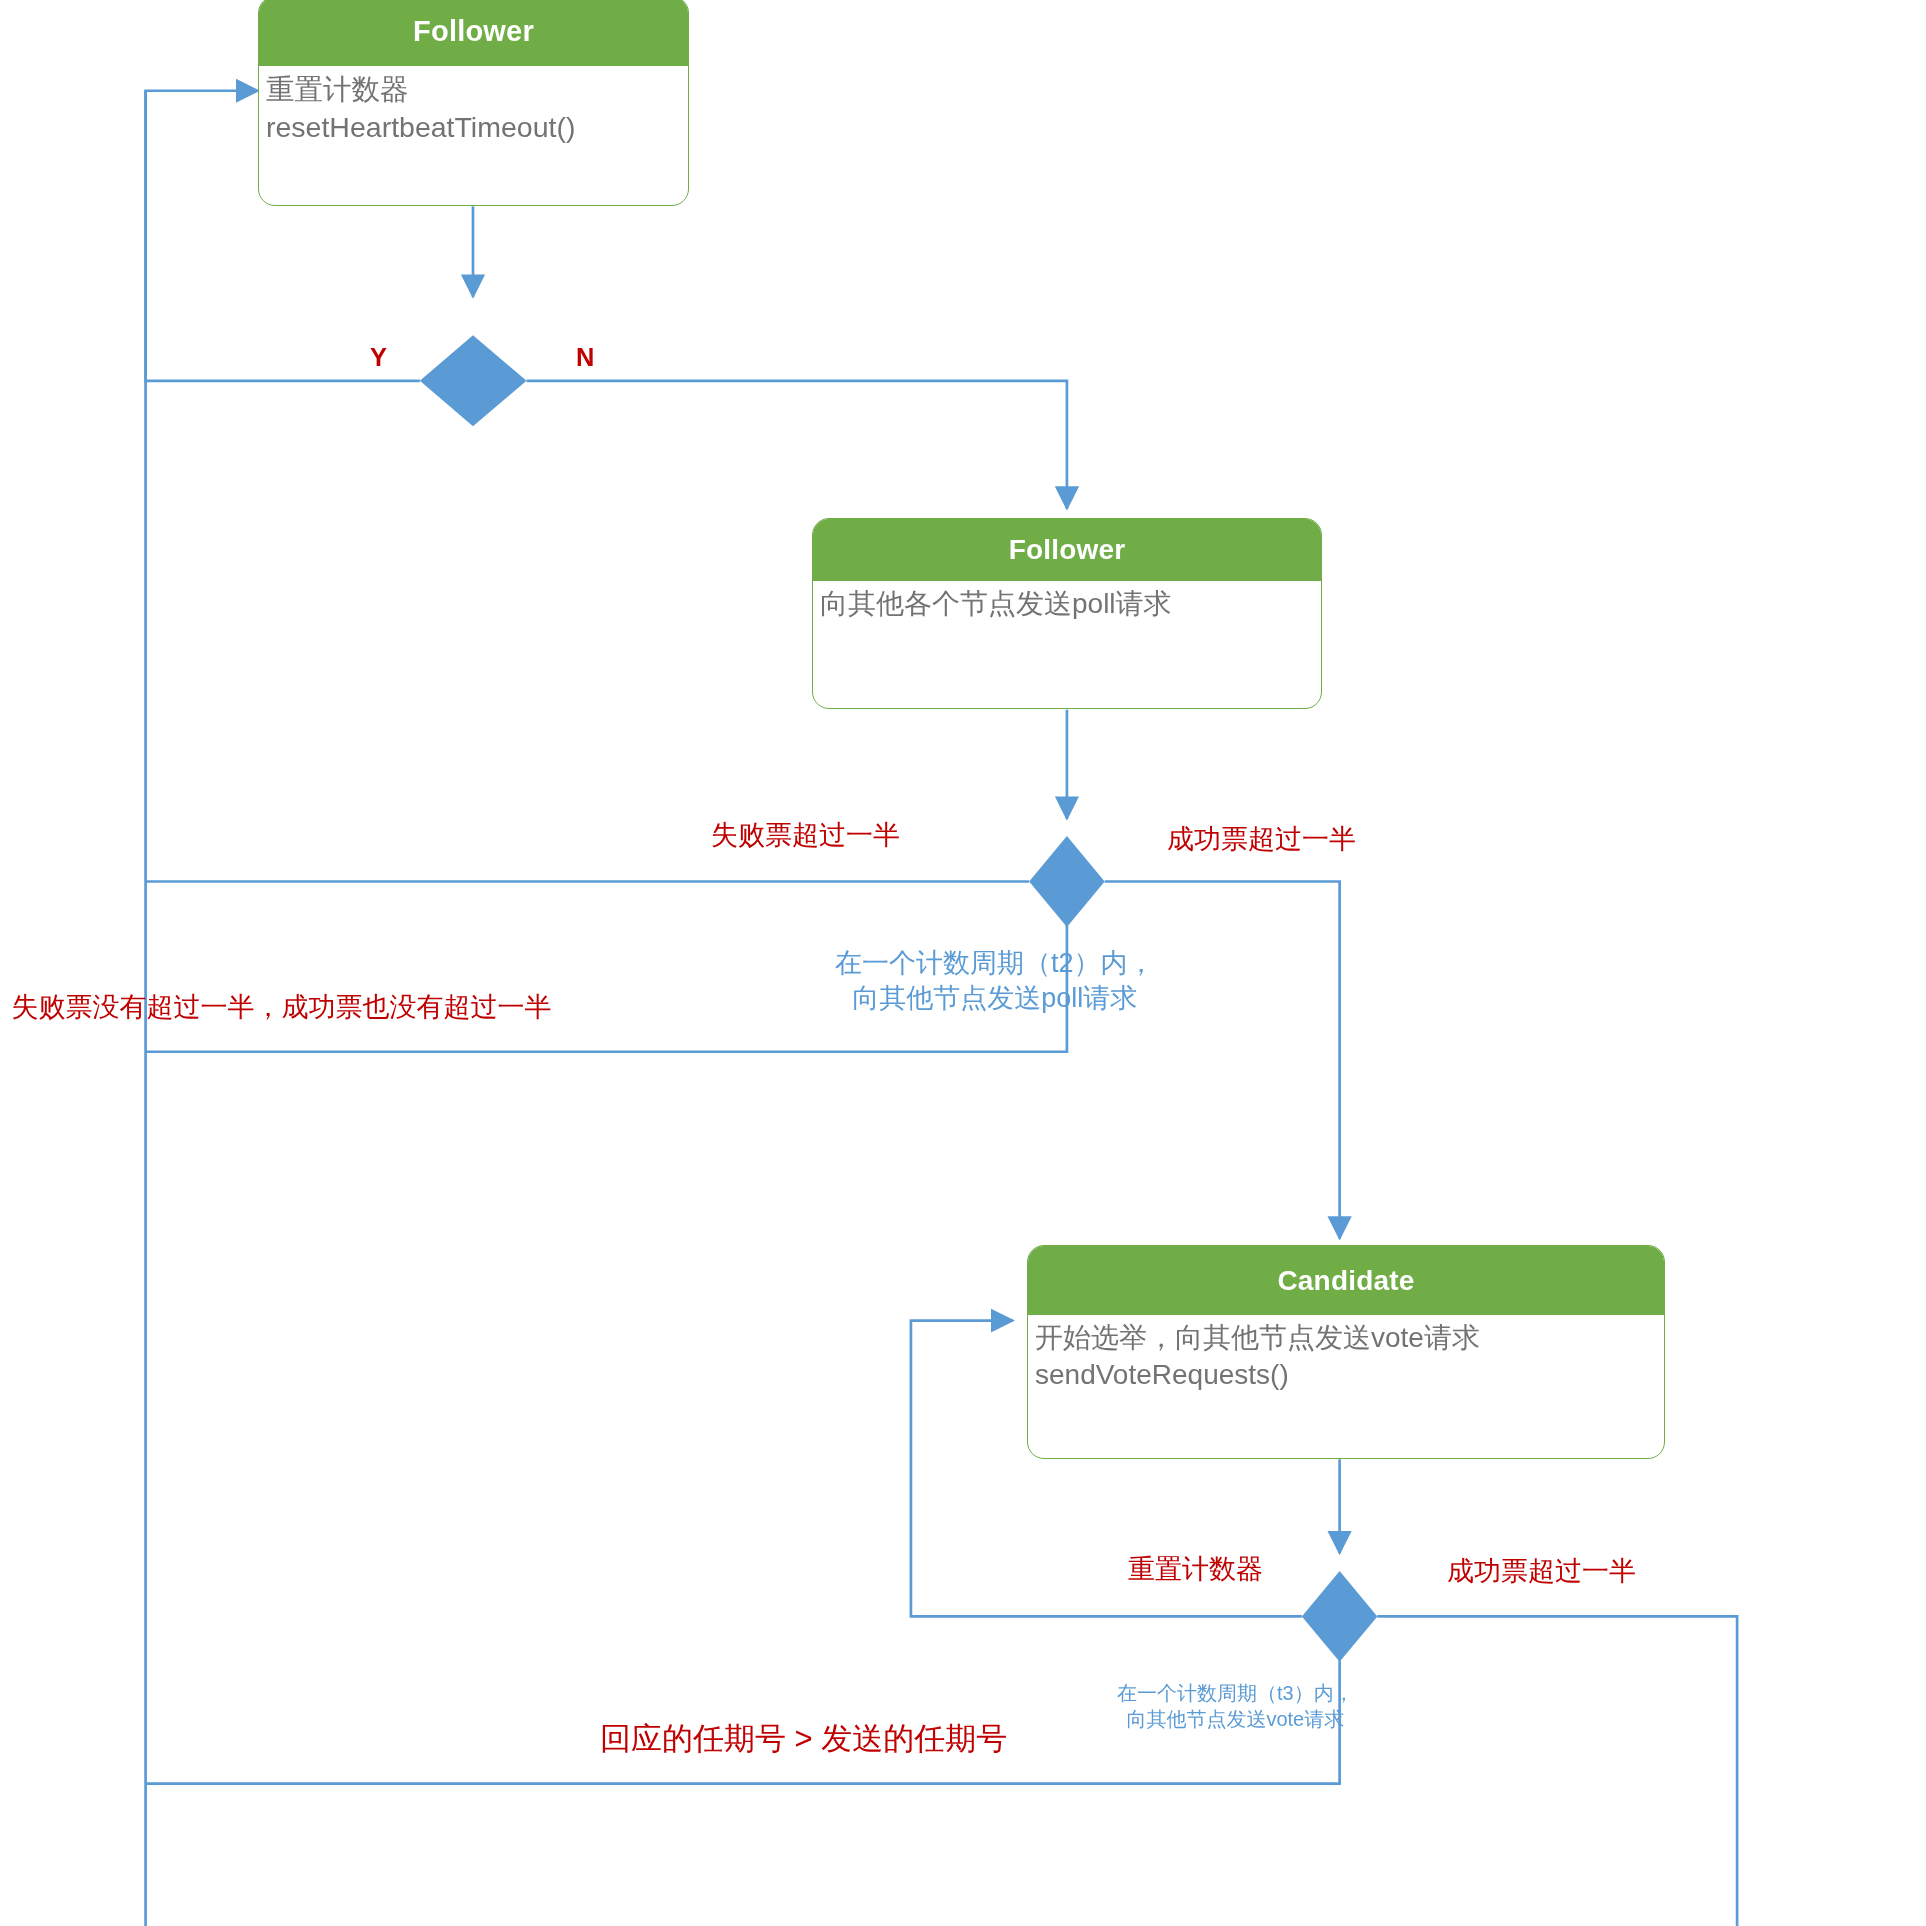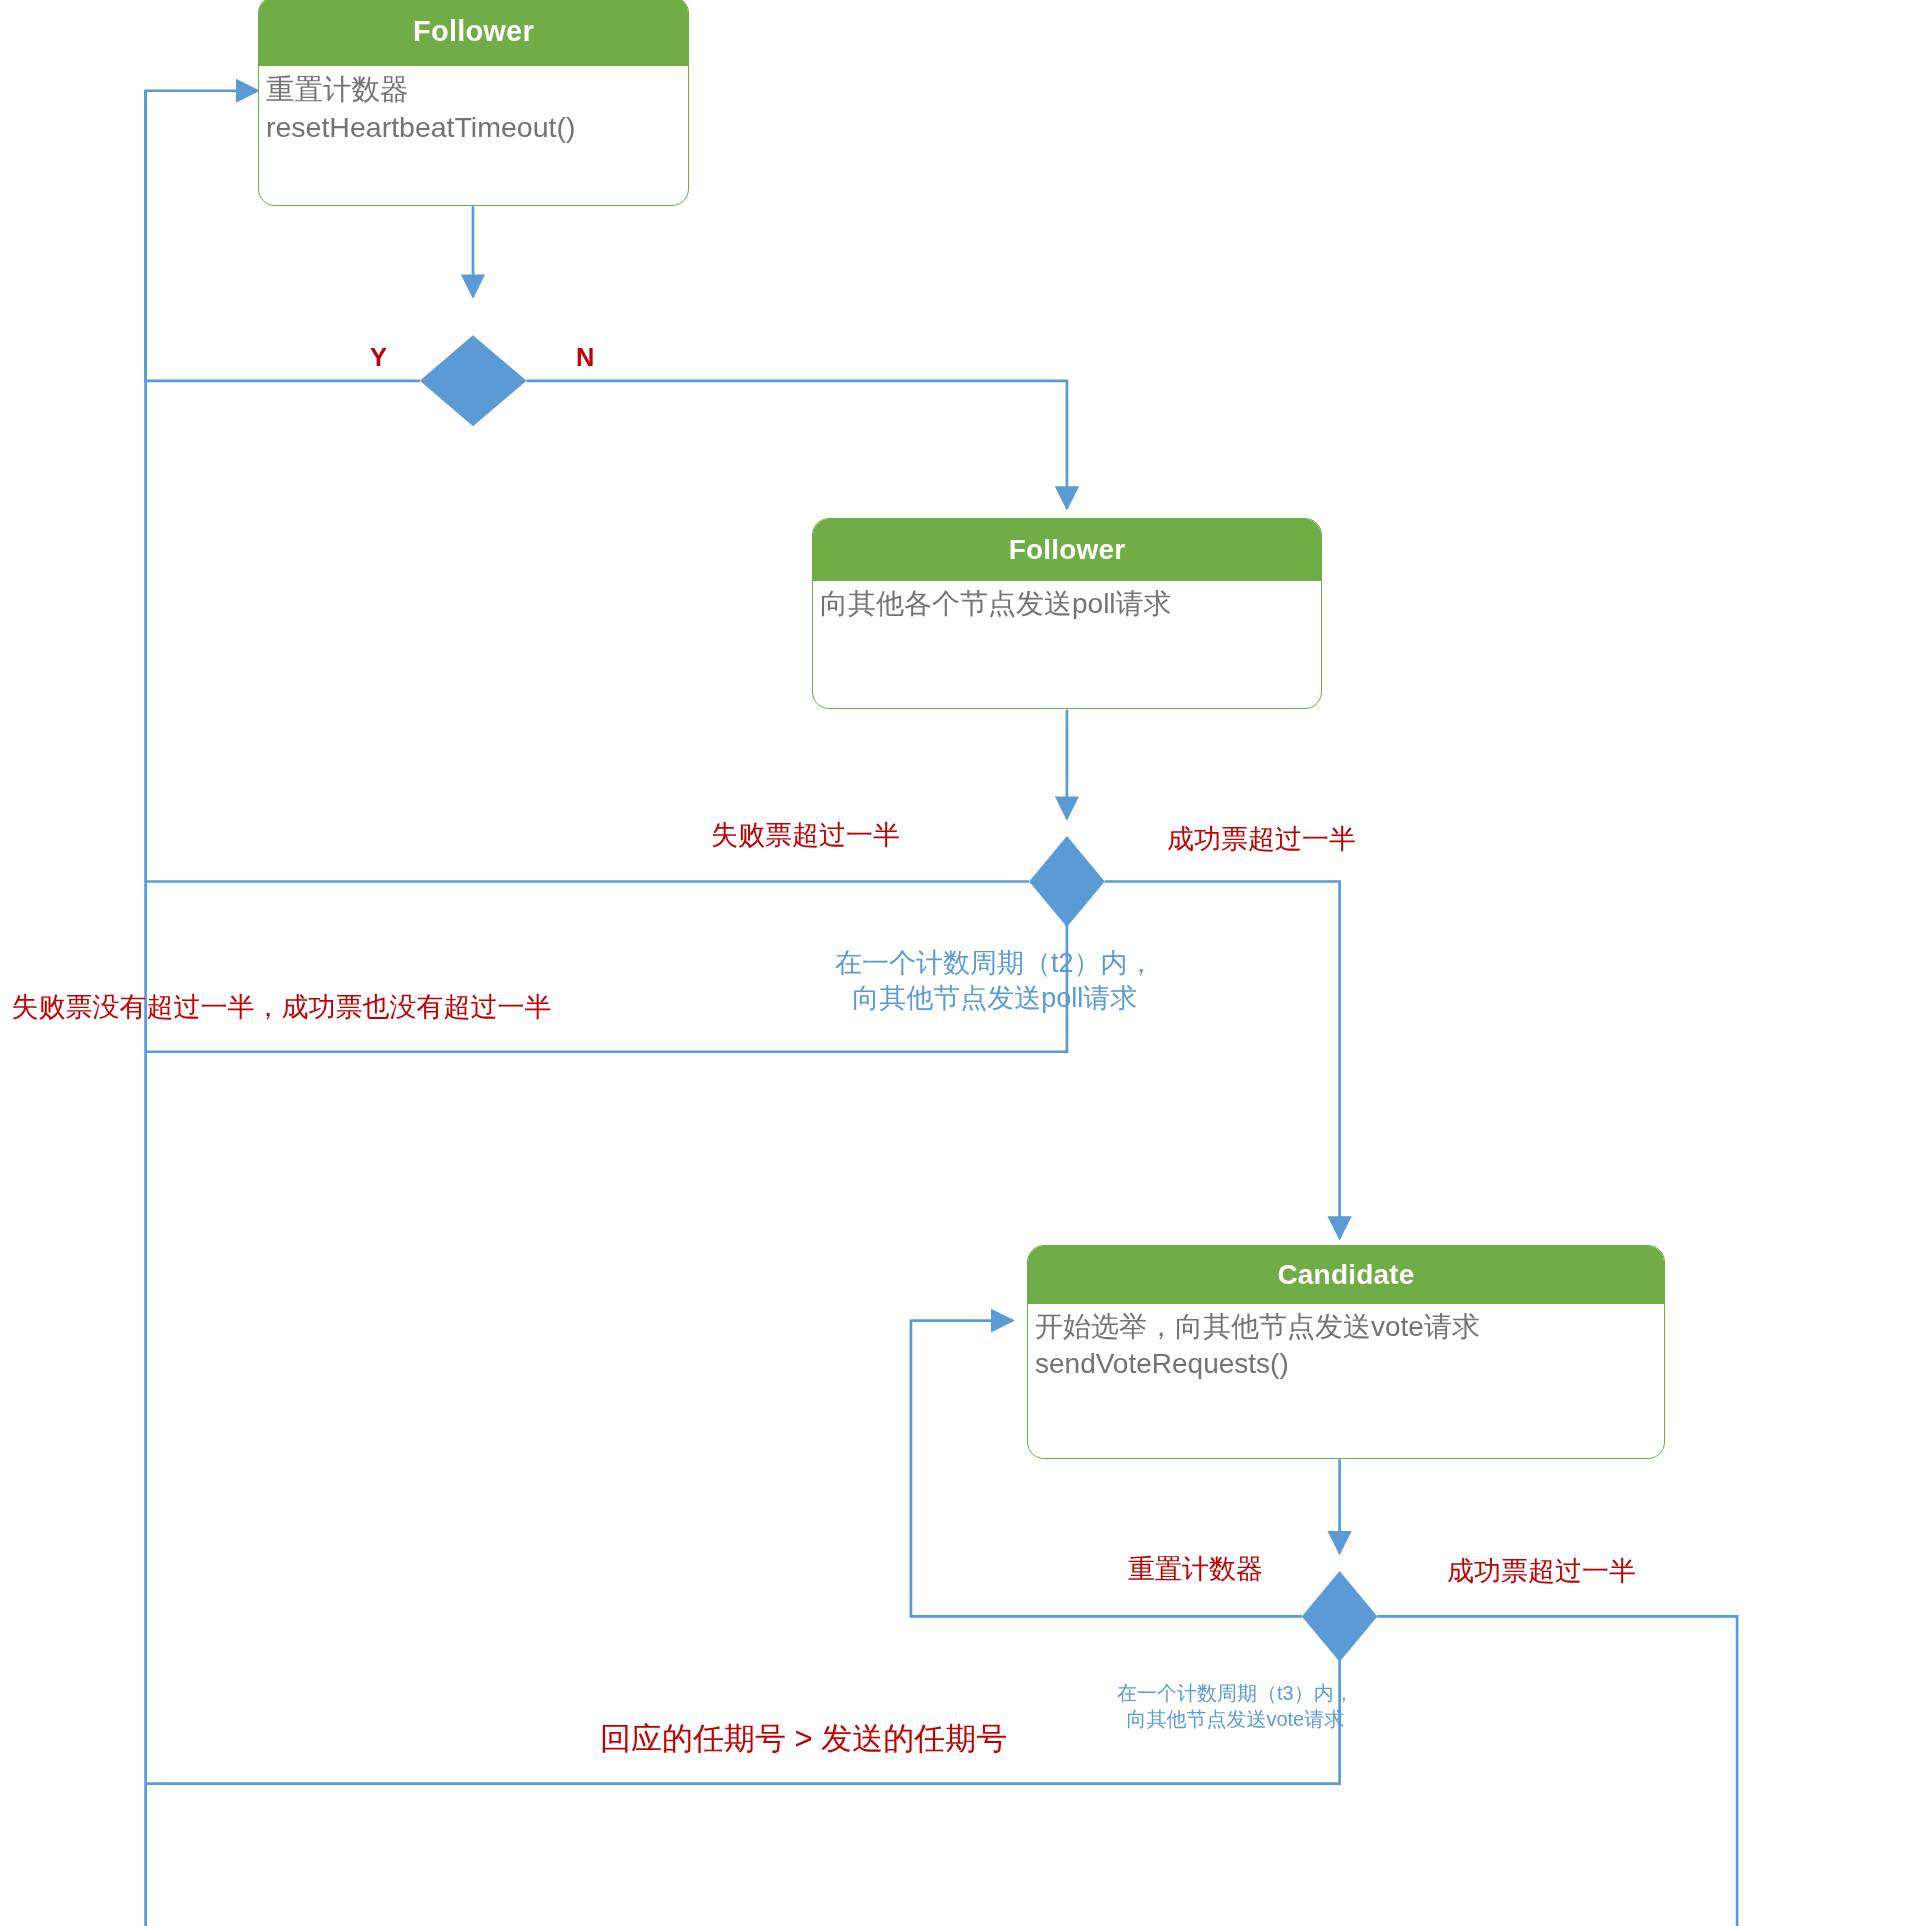--- a/index.html
+++ b/index.html
@@ -74,21 +74,21 @@
   </div>
 
   <div class="node" style="left:812px;top:518px;width:510px;height:191px;">
     <div class="node-head" style="height:62px;font-size:28px;">Follower</div>
     <div class="node-body" style="font-size:28px;">
       <div>向其他各个节点发送poll请求</div>
     </div>
   </div>
 
   <div class="node" style="left:1027px;top:1245px;width:638px;height:214px;">
-    <div class="node-head" style="height:58px;font-size:28px;">Candidate</div>
+    <div class="node-head" style="height:69px;font-size:28px;">Candidate</div>
     <div class="node-body" style="font-size:28px;">
       <div>开始选举，向其他节点发送vote请求</div>
       <div>sendVoteRequests()</div>
     </div>
   </div>
 
   <div class="yn" style="left:370px;top:343px;font-size:25.4px;">Y</div>
   <div class="yn" style="left:576px;top:343px;font-size:25.4px;">N</div>
 
   <div class="lbl lbl-red" style="left:711px;top:822px;font-size:27px;">失败票超过一半</div>

